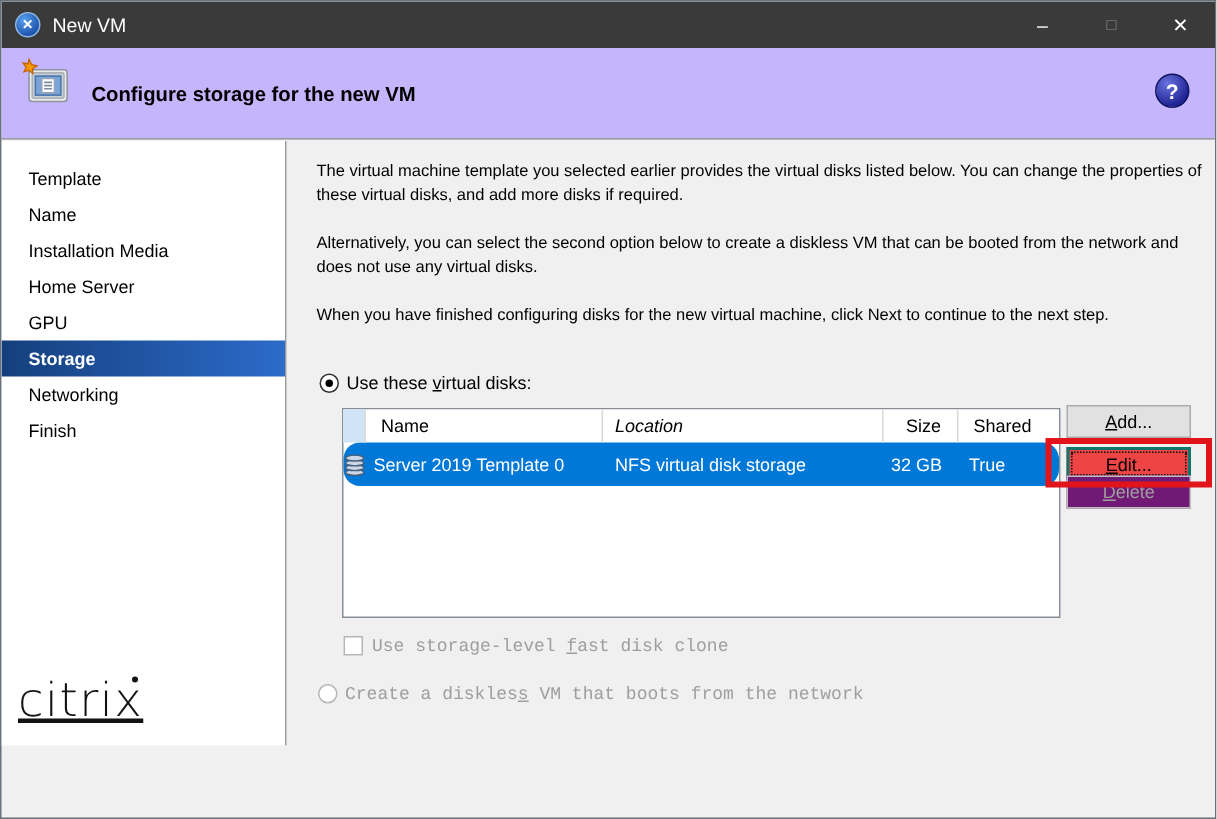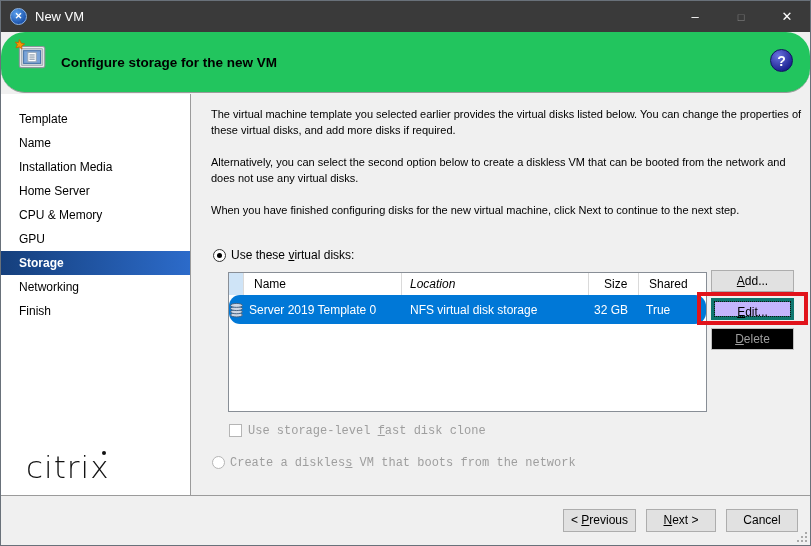--- a/index.html
+++ b/index.html
@@ -31,21 +31,21 @@
   .win-controls { display:flex; height:100%; }
   .win-btn {
     width:46px; height:100%; display:flex; align-items:center; justify-content:center;
     color:#ffffff; font-size:13px;
   }
   .win-btn.max { color:#8d8d8d; font-size:11px; }
 
   
   .header {
     position:absolute; top:31px; left:0; right:0; height:61px;
-    background:#22c55e; border-bottom:1px solid #9b9b9b;border-radius:24px;
+    background:#c4b5fd; border-bottom:1px solid #9b9b9b;
   }
   .wizard-icon { position:absolute; left:12px; top:6px; }
   .page-title {
     position:absolute; left:60px; top:23px; margin:0;
     font-size:13.5px; font-weight:bold; color:#000;
   }
   .help-btn {
     position:absolute; right:17px; top:17px; width:23px; height:23px; border-radius:50%;
     background:radial-gradient(circle at 35% 28%, #6a72e0, #1b2190 75%);
     border:1px solid #10155e; color:#fff; font-weight:bold; font-size:14px;
@@ -56,23 +56,23 @@
   .sidebar {
     position:absolute; top:93px; left:0; width:190px; height:403px;
     background:#ffffff; border-right:1px solid #9b9b9b; padding-top:13px;
   }
   .side-item { height:24px; line-height:24px; padding-left:18px; font-size:12px; color:#000; }
   .side-item.selected {
     background:linear-gradient(90deg, #153f7c, #2c6bca);
     color:#fff; font-weight:bold;
   }
   .citrix-logo {
-    position:absolute; left:25px; bottom:12px;
+    position:absolute; left:11px; bottom:12px;
     font-family:"DejaVu Sans", sans-serif; font-weight:200;
-    font-size:31px; letter-spacing:1px; color:#121212;
+    font-size:31px; letter-spacing:1px; color:#121212;text-decoration:underline;
   }
   .citrix-logo::after {
     content:""; position:absolute; right:4px; top:2px;
     width:4px; height:4px; border-radius:50%; background:#121212;
   }
 
   
   .content { position:absolute; top:93px; left:191px; width:620px; height:403px; background:#f0f0f0; }
   .para { position:absolute; left:19px; width:592px; font-size:11px; line-height:16px; color:#000; margin:0; }
   .p0 { top:12px; } .p1 { top:60px; } .p2 { top:108px; }
@@ -118,24 +118,24 @@
   .trow .c4 { padding-left:7px; }
 
   
   .btn {
     position:absolute; width:83px; height:22px;
     background:#e1e1e1; border:1px solid #adadad;
     font-size:12px; text-align:center; line-height:20px; color:#000;
   }
   .btn-add { left:519px; top:176px; }
   .btn-edit {
-    left:519px; top:204px; background:#c4b5fd; border:4px solid #0f766e;
+    left:519px; top:204px; background:#ef4444; border:2px solid #0f766e;
     outline:1px dotted #111; outline-offset:-4px;
   }
-  .btn-delete { left:519px; top:234px; color:#9f9f9f; background:#000000; border-color:#bfbfbf; }
+  .btn-delete { left:519px; top:223px; color:#9f9f9f; background:#701a75; border-color:#bfbfbf; }
   .red-box {
     position:absolute; left:505px; top:198px; width:111px; height:33px;
     border:4px solid #e1131b; pointer-events:none; z-index:5;
   }
 
   .fast-clone-box { left:37px; top:330px; }
   .fast-clone-label { left:56px; top:330px; }
   .r2-radio { left:20px; top:362px; }
   .r2-label { left:38px; top:362px; }
 
@@ -195,21 +195,20 @@
     </span>
     <h1 class="page-title">Configure storage for the new VM</h1>
     <div class="help-btn">?</div>
   </div>
 
   <div class="sidebar">
     <div class="side-item">Template</div>
     <div class="side-item">Name</div>
     <div class="side-item">Installation Media</div>
     <div class="side-item">Home Server</div>
-    <div class="side-item">CPU &amp; Memory</div>
     <div class="side-item">GPU</div>
     <div class="side-item selected">Storage</div>
     <div class="side-item">Networking</div>
     <div class="side-item">Finish</div>
     <div class="citrix-logo">citrix</div>
   </div>
 
   <div class="content">
     <p class="para p0">The virtual machine template you selected earlier provides the virtual disks listed below. You can change the properties of these virtual disks, and add more disks if required.</p>
     <p class="para p1">Alternatively, you can select the second option below to create a diskless VM that can be booted from the network and does not use any virtual disks.</p>
@@ -249,27 +248,14 @@
     <div class="btn btn-delete"><span class="mn">D</span><span>elete</span></div>
     <div class="red-box"></div>
 
     <span class="checkbox fast-clone-box"></span>
     <span class="ctl-label dim fast-clone-label"><span>Use storage-level </span><span class="mn">f</span><span>ast disk clone</span></span>
 
     <span class="radio disabled r2-radio"></span>
     <span class="ctl-label dim r2-label"><span>Create a diskles</span><span class="mn">s</span><span> VM that boots from the network</span></span>
   </div>
 
-  <div class="footer">
-    <div class="fbtn fbtn-prev"><span>&lt; </span><span class="mn">P</span><span>revious</span></div>
-    <div class="fbtn fbtn-next"><span class="mn">N</span><span>ext &gt;</span></div>
-    <div class="fbtn fbtn-cancel">Cancel</div>
-    <div class="grip">
-        <i></i>
-        <i></i>
-        <i></i>
-        <i></i>
-        <i></i>
-        <i></i>
-      </div>
-  </div>
 
 </div>
 
 </body></html>

